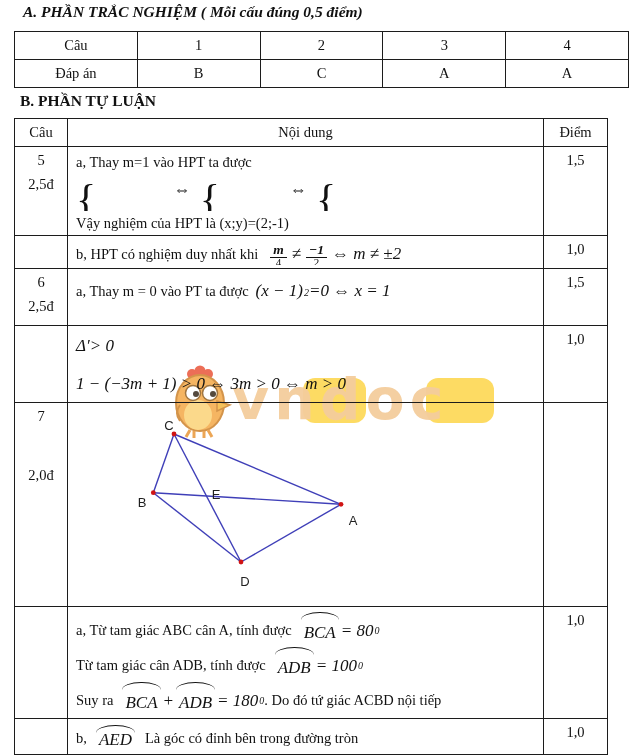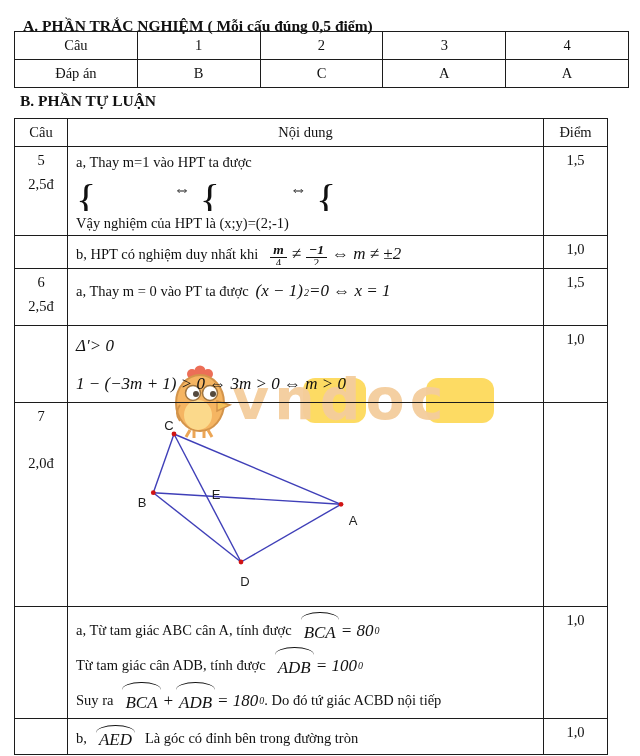--- a/index.html
+++ b/index.html
@@ -8,32 +8,32 @@
   
   .watermark{position:absolute;left:168px;top:361px;width:350px;height:80px;z-index:0;}
   .wm-rect{position:absolute;background:#fccf2f;opacity:.75;border-radius:12px;width:63px;height:45px;top:17px;}
   .wm-rect.r1{left:135px;}
   .wm-rect.r2{left:258px;width:68px;}
   .wm-text{position:absolute;left:64px;top:0px;font-family:"DejaVu Sans","Liberation Sans",sans-serif;
            font-weight:bold;font-size:57px;line-height:76px;letter-spacing:5px;color:#f4cd9c;opacity:.95;}
   .mascot{position:absolute;left:2px;top:4px;opacity:.8;}
   
   .title{position:absolute;z-index:1;font-weight:bold;font-size:15.5px;white-space:nowrap;}
-  .title-a{left:23px;top:17px;}
+  .title-a{left:23px;top:3px;font-style:italic;}
   .title-b{left:20px;top:92px;}
   
   .grid{position:absolute;z-index:1;display:grid;border-top:1.4px solid #1c1c1c;border-left:1.4px solid #1c1c1c;background:transparent;}
   .cell{border-right:1.4px solid #1c1c1c;border-bottom:1.4px solid #1c1c1c;font-size:14.5px;
         display:flex;align-items:center;justify-content:center;background:transparent;box-sizing:border-box;}
   .t1{left:14px;top:31px;width:614px;grid-template-columns:repeat(5,1fr);grid-template-rows:28px 28px;}
   .t2{left:14px;top:118px;width:593px;grid-template-columns:53px 476px 64px;
       grid-template-rows:28px 89px 33px 57px 77px 204px 112px 36px;}
   .cau{flex-direction:column;justify-content:flex-start;padding-top:5px;}
   .cau .pts{margin-top:7px;}
-  .cau.tall .pts{margin-top:30px;}
+  .cau.tall .pts{margin-top:42px;}
   .nd{flex-direction:column;align-items:flex-start;justify-content:flex-start;padding:3px 6px 0 8px;text-align:left;overflow:hidden;}
   .sc{align-items:flex-start;padding-top:5px;}
   
   .m{font-family:"Liberation Serif","DejaVu Serif",serif;font-style:italic;}
   .mm{font-size:17px;}
   sup.deg{font-size:10px;font-style:italic;margin-left:1px;}
   .arc{position:relative;font-style:italic;font-size:17px;padding:3px 3px 0 3px;margin:0 2px;display:inline-block;}
   .arc::before{content:"";position:absolute;left:0;right:0;top:0;height:7px;
                border-top:1.6px solid #131313;border-radius:50% 50% 0 0 / 100% 100% 0 0;}
   .line{display:flex;align-items:baseline;line-height:24px;}

